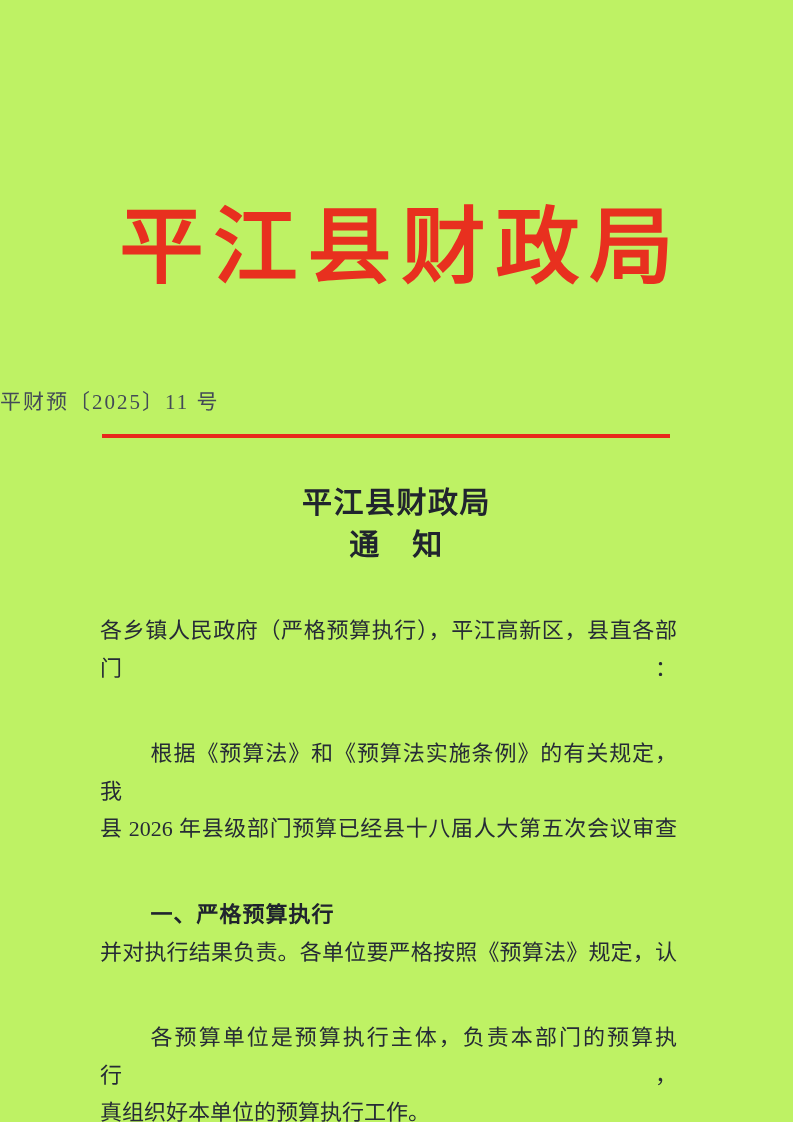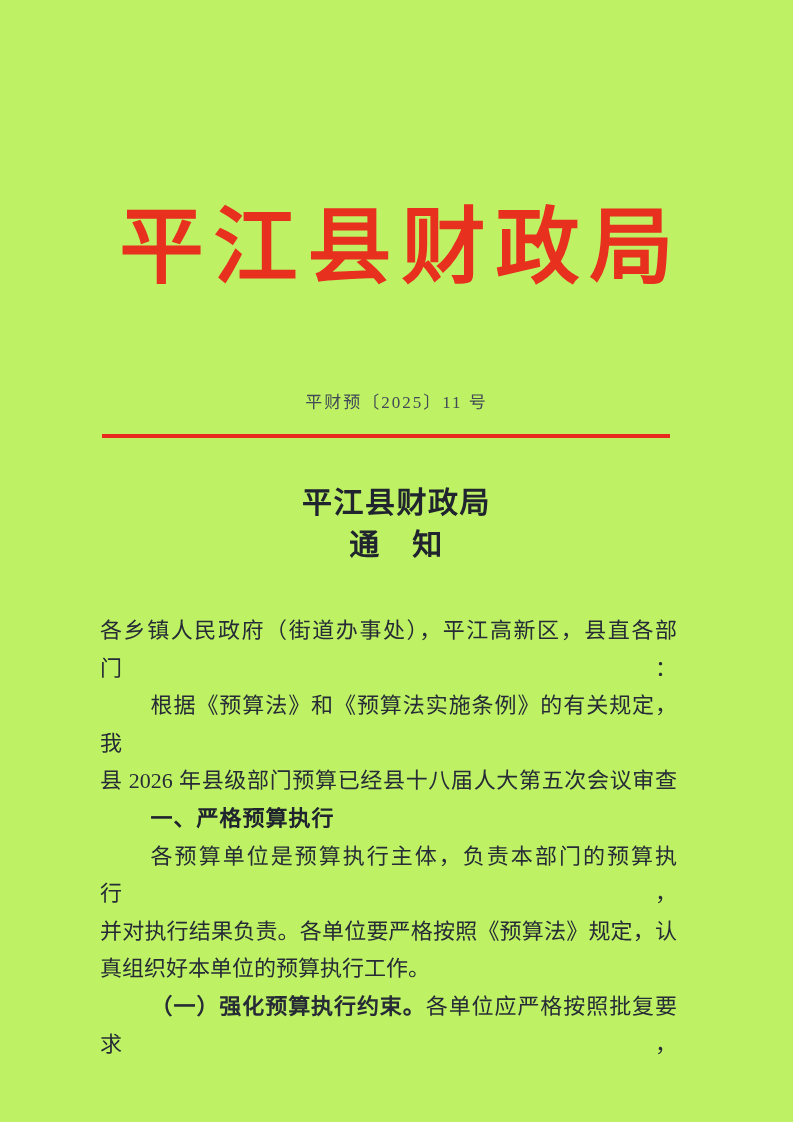--- a/index.html
+++ b/index.html
@@ -27,22 +27,21 @@
     font-weight:bold;
     font-size:84px;
     line-height:1;
     letter-spacing:10px;
     padding-left:10px; 
     white-space:nowrap;
   }
   
   .doc-number{
     margin-top:100px;
-    text-align:center;
-    font-size:17px;
+    font-size:21px;
     line-height:25px;
     letter-spacing:2px;
     color:var(--ink-soft);
   }
   
   .red-rule{
     margin-top:19px;
     margin-left:102px;
     width:568px;
     height:4px;
@@ -60,21 +59,21 @@
   }
   
   .body{
     margin:46px 116px 0 100px;
     font-size:22px;
     line-height:37.6px;
     text-align:justify;
   }
   .line{ margin:0; }
   .fill{ text-align-last:justify; }
-  .indent{ text-indent:2.3em; }
+  .indent{ text-indent:2.3em;margin-top:48px; }
   .heading{
     font-family:Liberation Sans, sans-serif;
     font-weight:bold;
     letter-spacing:1px;
     text-align-last:auto;
     color:#20242e;
   }
   .lead-bold{ font-weight:bold; }
 </style>
 </head>
@@ -87,27 +86,27 @@
   <div class="doc-number">平财预〔2025〕11 号</div>
 
   <div class="red-rule"></div>
 
   <div class="title-block">
     <div class="title-line">平江县财政局</div>
     <div class="title-line">通　知</div>
   </div>
 
   <div class="body">
-    <p class="line fill">各乡镇人民政府（街道办事处），平江高新区，县直各部门：</p>
+    <p class="line fill">各乡镇人民政府（严格预算执行），平江高新区，县直各部门：</p>
 
     <p class="line indent fill">根据《预算法》和《预算法实施条例》的有关规定，我</p>
     <p class="line fill">县 2026 年县级部门预算已经县十八届人大第五次会议审查</p>
 
     <p class="line indent heading">一、严格预算执行</p>
 
+    <p class="line fill">并对执行结果负责。各单位要严格按照《预算法》规定，认</p>
     <p class="line indent fill">各预算单位是预算执行主体，负责本部门的预算执行，</p>
-    <p class="line fill">并对执行结果负责。各单位要严格按照《预算法》规定，认</p>
     <p class="line">真组织好本单位的预算执行工作。</p>
 
     <p class="line indent fill"><span class="lead-bold">（一）强化预算执行约束。</span><span>各单位应严格按照批复要求，</span></p>
   </div>
 
 </div>
 
 </body></html>

